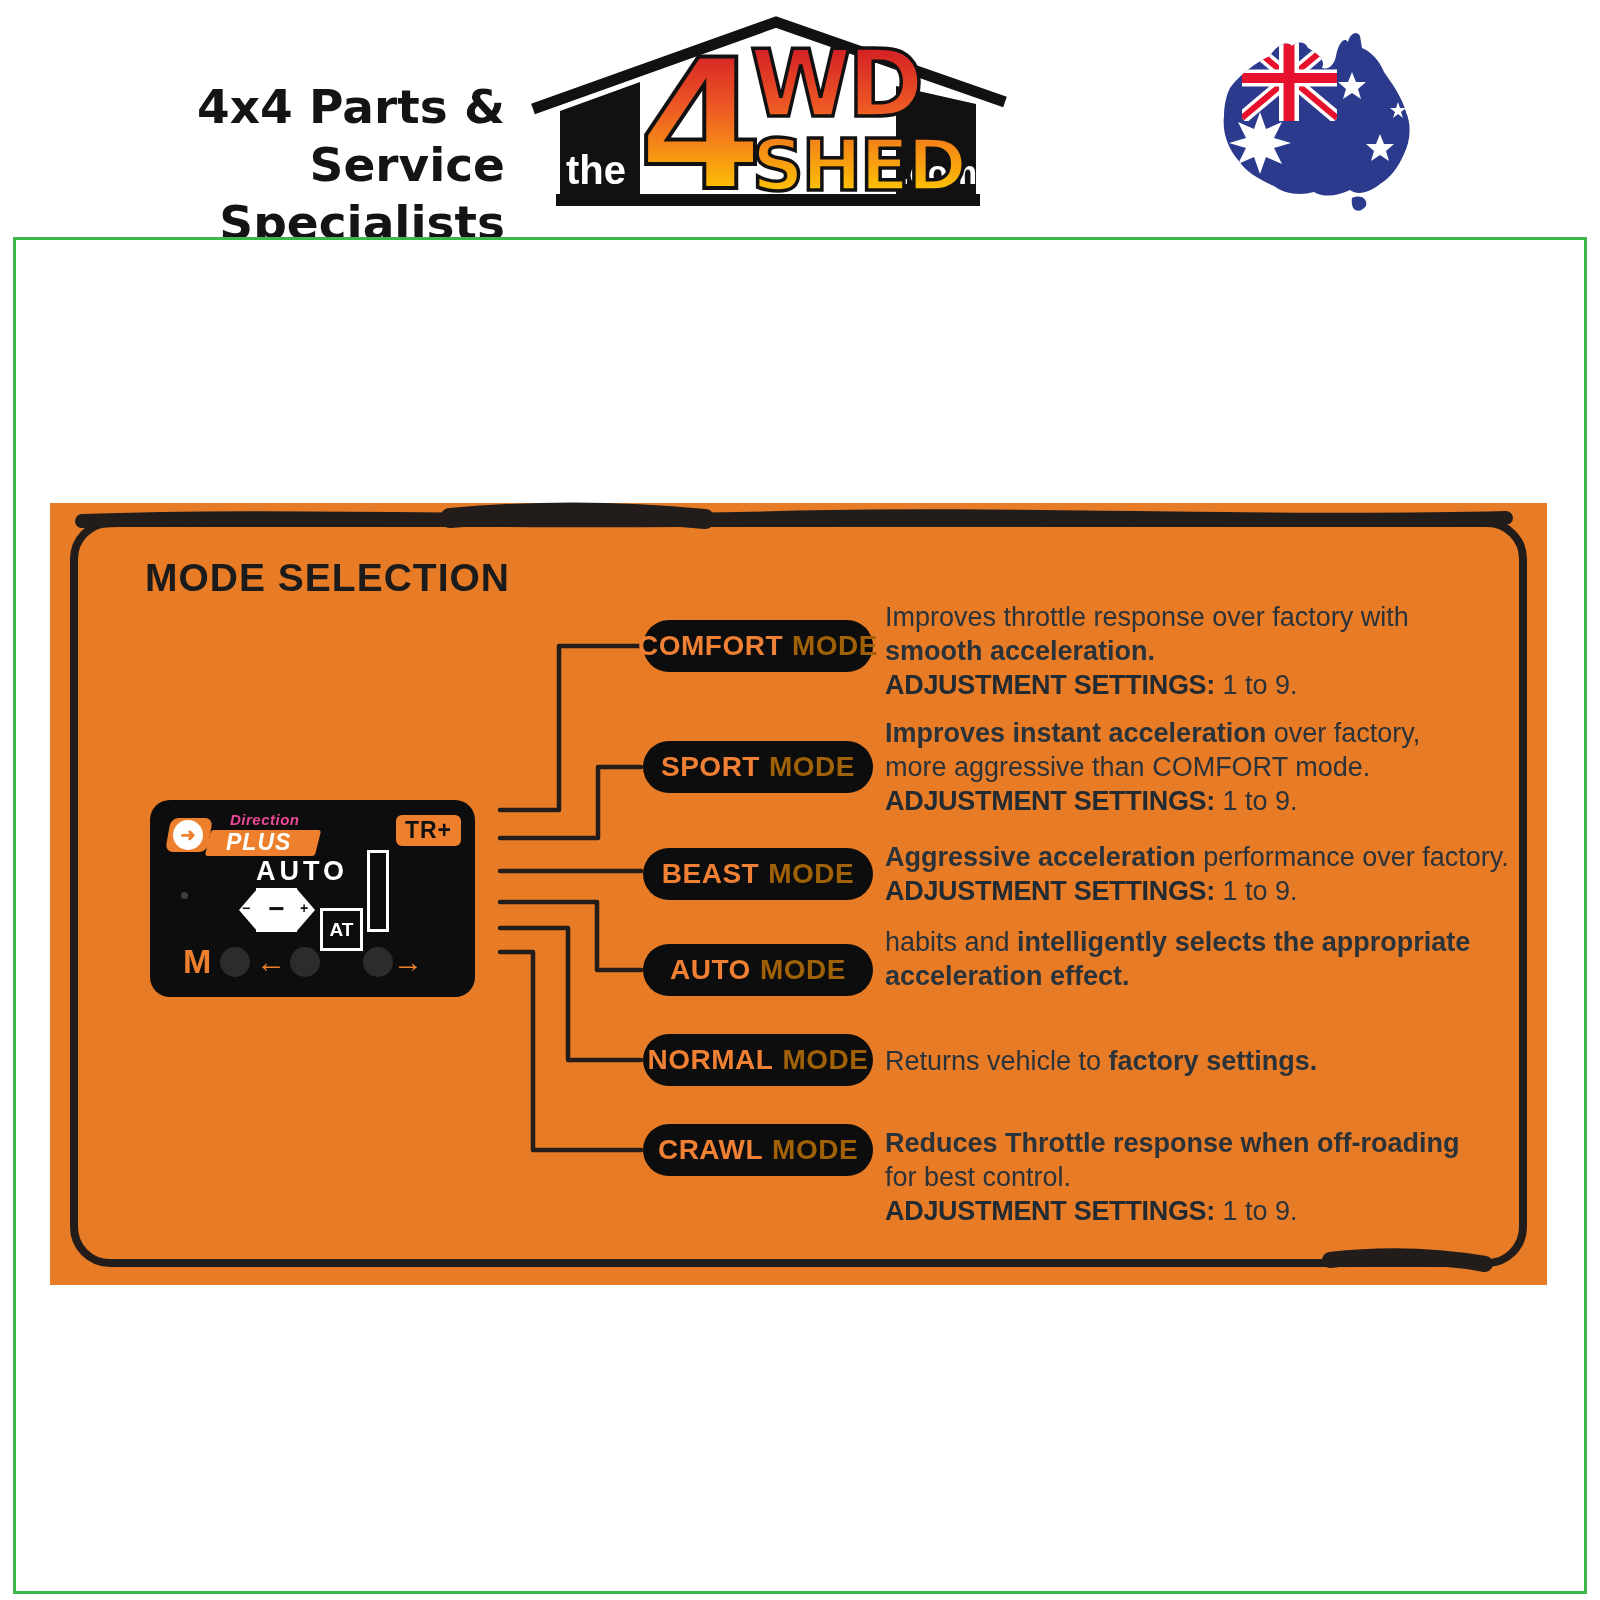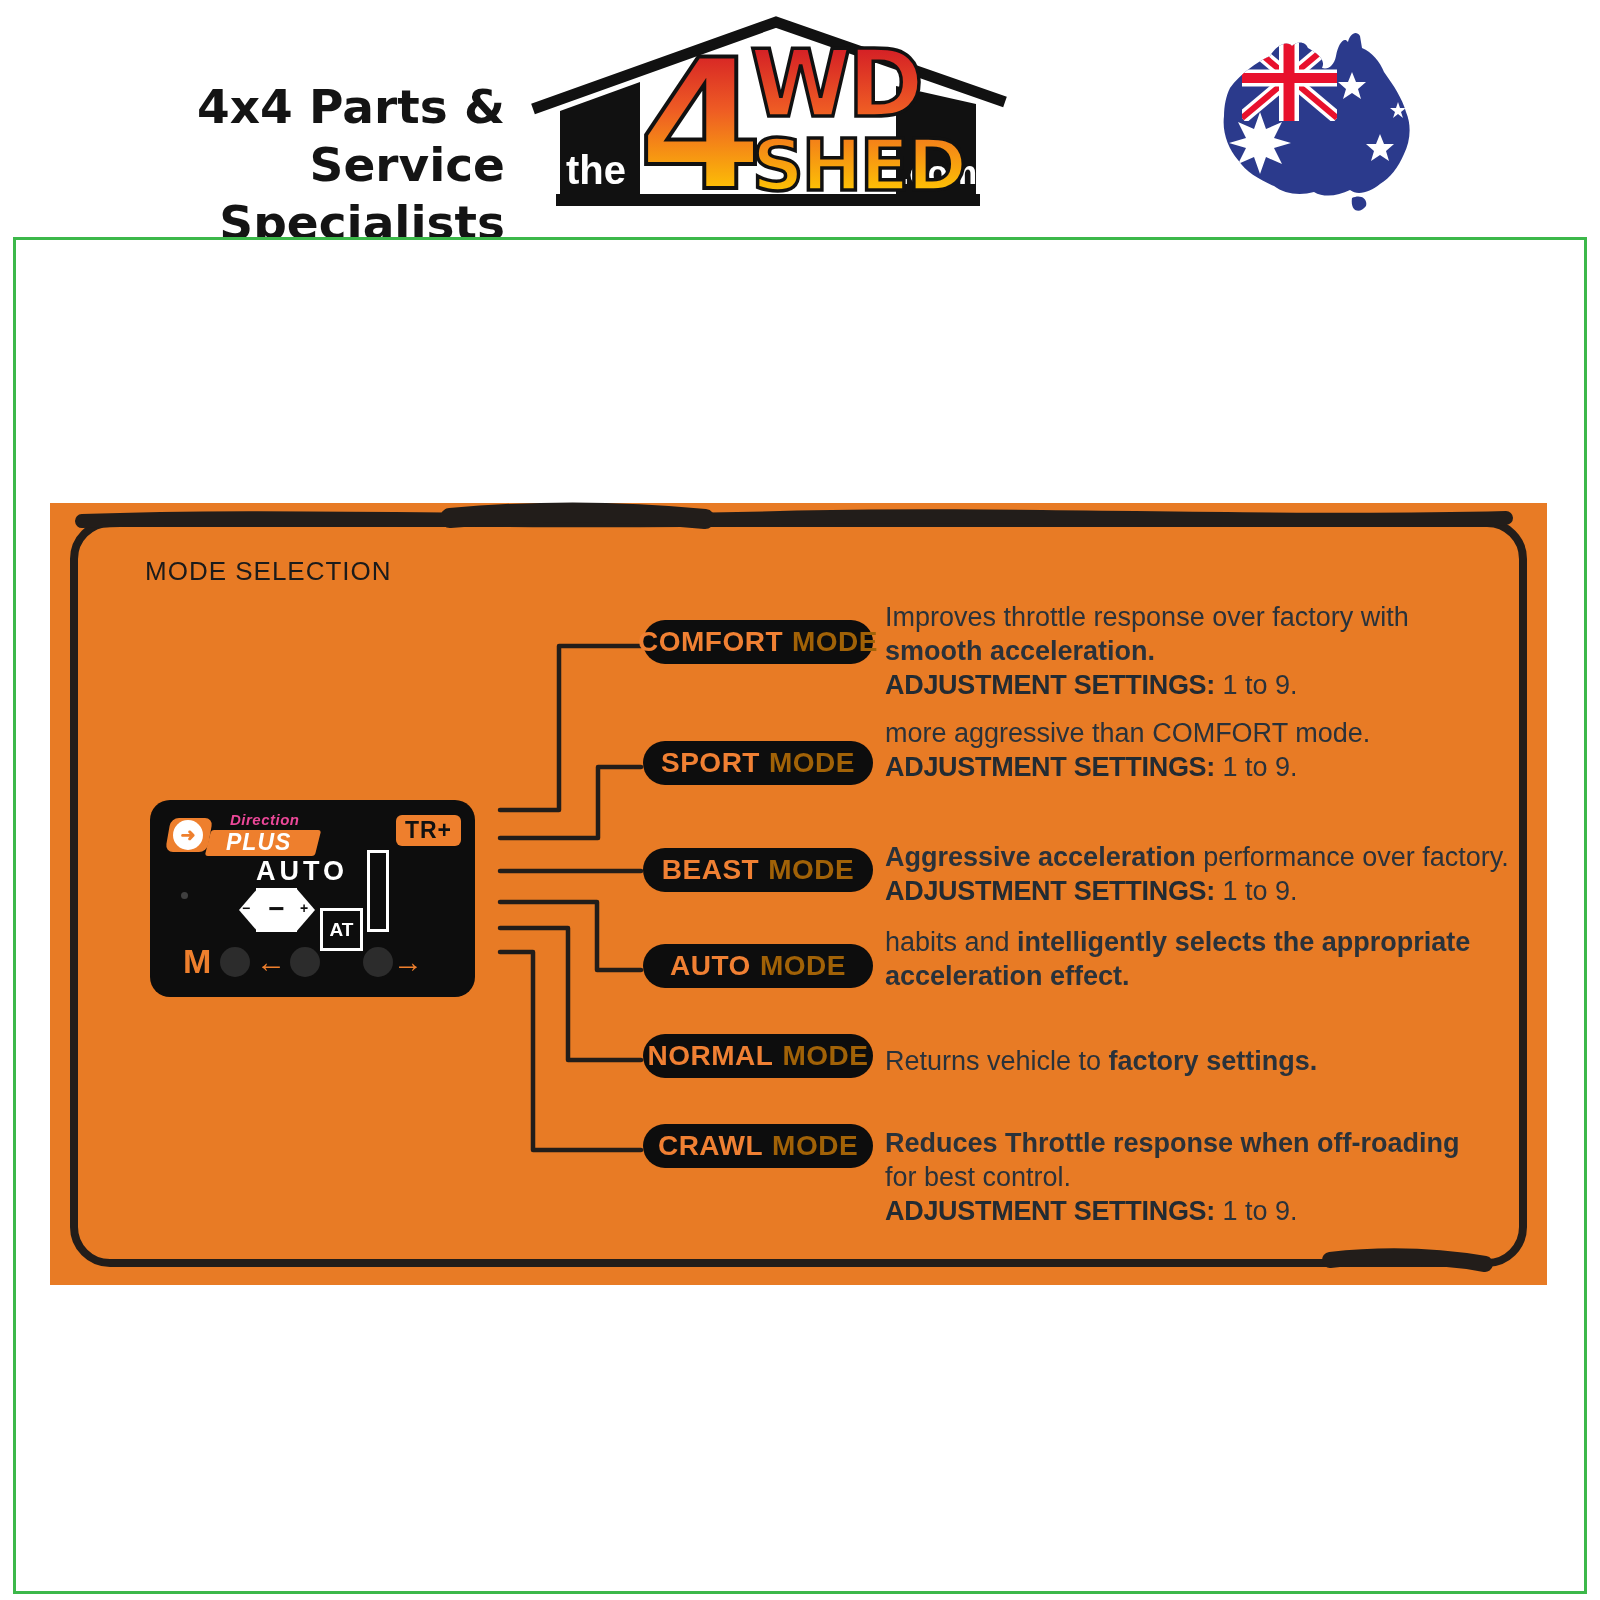--- a/index.html
+++ b/index.html
@@ -13,21 +13,21 @@
   .tagline .l2{font-size:47px;line-height:58px;}
   .logo-svg{position:absolute;left:528px;top:8px;}
   .flag-svg{position:absolute;left:1202px;top:26px;}
 
   
   .green-frame{position:absolute;left:13px;top:237px;width:1568px;height:1351px;
                border:3px solid #3CB84A;background:#fff;}
 
   
   .orange-panel{position:absolute;left:50px;top:503px;width:1497px;height:782px;background:#E87B25;}
-  .panel-title{position:absolute;left:145px;top:556px;font-size:26px;font-weight:normal;
+  .panel-title{position:absolute;left:145px;top:556px;font-size:39px;font-weight:bold;
                letter-spacing:1px;color:#1B1B1B;}
 
   .overlay-svg{position:absolute;left:0;top:0;width:1600px;height:1600px;pointer-events:none;}
 
   
   .device{position:absolute;left:150px;top:800px;width:325px;height:197px;
           background:#0D0D0D;border-radius:20px;}
   .dv-logo{position:absolute;left:18px;top:10px;width:160px;height:48px;}
   .dv-logo .plus-bar{position:absolute;left:40px;top:20px;width:110px;height:26px;background:#EE7F2D;
           transform:skewX(-14deg);border-radius:3px;}
@@ -56,21 +56,21 @@
           text-align:center;line-height:37px;color:#fff;font-size:19px;font-weight:bold;}
   .dv-bar{position:absolute;left:217px;top:50px;width:16px;height:76px;border:3px solid #fff;}
   .dv-m{position:absolute;left:33px;top:142px;color:#EE7F2D;font-size:34px;font-weight:bold;}
   .dv-circle{position:absolute;top:147px;width:30px;height:30px;border-radius:50%;background:#2c2c2c;}
   .dv-c1{left:70px;} .dv-c2{left:140px;} .dv-c3{left:213px;}
   .dv-arrow{position:absolute;top:145px;color:#EE7F2D;font-size:30px;font-weight:bold;}
   .dv-al{left:106px;} .dv-ar{left:243px;}
 
   
   .mode-row{position:absolute;left:0;top:0;width:1600px;height:0;}
-  .pill{position:absolute;left:643px;width:230px;height:44px;background:#0D0D0D;border-radius:26px;
+  .pill{position:absolute;left:643px;width:230px;height:52px;background:#0D0D0D;border-radius:26px;
         display:flex;align-items:center;justify-content:center;white-space:nowrap;}
   .pill .pname{color:#F08033;font-size:28px;font-weight:bold;letter-spacing:.5px;}
   .pill .psuf{color:#a16207;font-size:28px;font-weight:bold;margin-left:9px;letter-spacing:.5px;}
   .desc{position:absolute;left:885px;width:650px;color:#2A323A;font-size:27px;line-height:34px;}
   .desc .b{font-weight:bold;}
   .desc .adj{font-weight:bold;letter-spacing:-0.3px;color:#232b32;}
 </style>
 </head>
 <body>
 
@@ -187,20 +187,21 @@
           <div><span class="b">smooth acceleration.</span></div>
           <div><span class="adj">ADJUSTMENT SETTINGS:</span><span> 1 to 9.</span></div>
         </div>
       </div>
       <div class="mode-row">
         <div class="pill" style="top: 741px;">
           <span class="pname">SPORT</span>
           <span class="psuf">MODE</span>
         </div>
         <div class="desc" style="top: 716px;">
+          <div><span class="b">Improves instant acceleration</span><span> over factory,</span></div>
           <div><span>more aggressive than COMFORT mode.</span></div>
           <div><span class="adj">ADJUSTMENT SETTINGS:</span><span> 1 to 9.</span></div>
         </div>
       </div>
       <div class="mode-row">
         <div class="pill" style="top: 848px;">
           <span class="pname">BEAST</span>
           <span class="psuf">MODE</span>
         </div>
         <div class="desc" style="top: 840px;">

